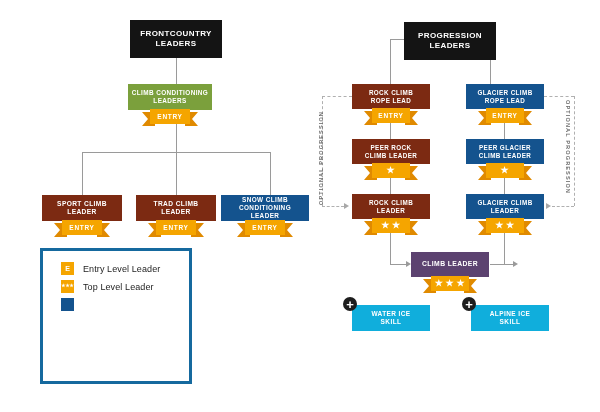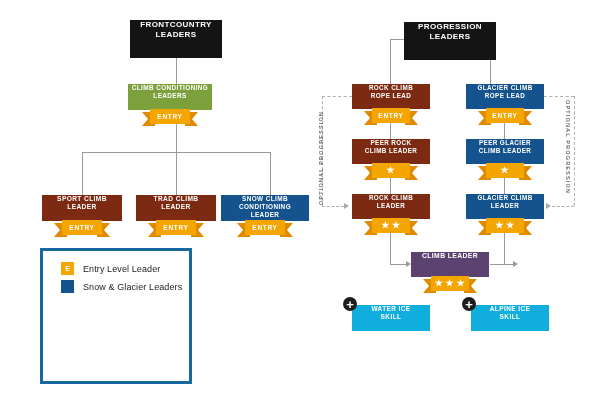--- a/index.html
+++ b/index.html
@@ -16,21 +16,21 @@
     height: 412px;
     background: #ffffff;
     overflow: hidden;
   }
 
   
   .node {
     position: absolute;
     box-sizing: border-box;
     display: flex;
-    align-items: flex-start;
+    align-items: center;
     justify-content: center;
     text-align: center;
     color: #ffffff;
     font-weight: bold;
     letter-spacing: 0.4px;
     line-height: 1.22;
     z-index: 5;
   }
   .node .label { display: block; padding: 0 3px; }
 
@@ -258,26 +258,31 @@
 
     <div class="legend-row">
       <div class="swatch orange">
         <span class="st1">E</span>
       </div>
       <div class="legend-text">Entry Level Leader</div>
     </div>
 
 
 
+    <div class="legend-row">
+      <div class="swatch orange">
+        <span class="st3">★★★</span>
+      </div>
+      <div class="legend-text">Top Level Leader</div>
+    </div>
 
 
 
     <div class="legend-row">
       <div class="swatch snow"></div>
-      <div class="legend-text">Snow &amp; Glacier Leaders</div>
     </div>
 
   </div>
 
   <div class="node n-black" style="left:404px; top:22px; width:92px; height:38px; font-size:8px;">
     <span class="label">
       <span>PROGRESSION</span><br>
       <span>LEADERS</span>
     </span>
   </div>

